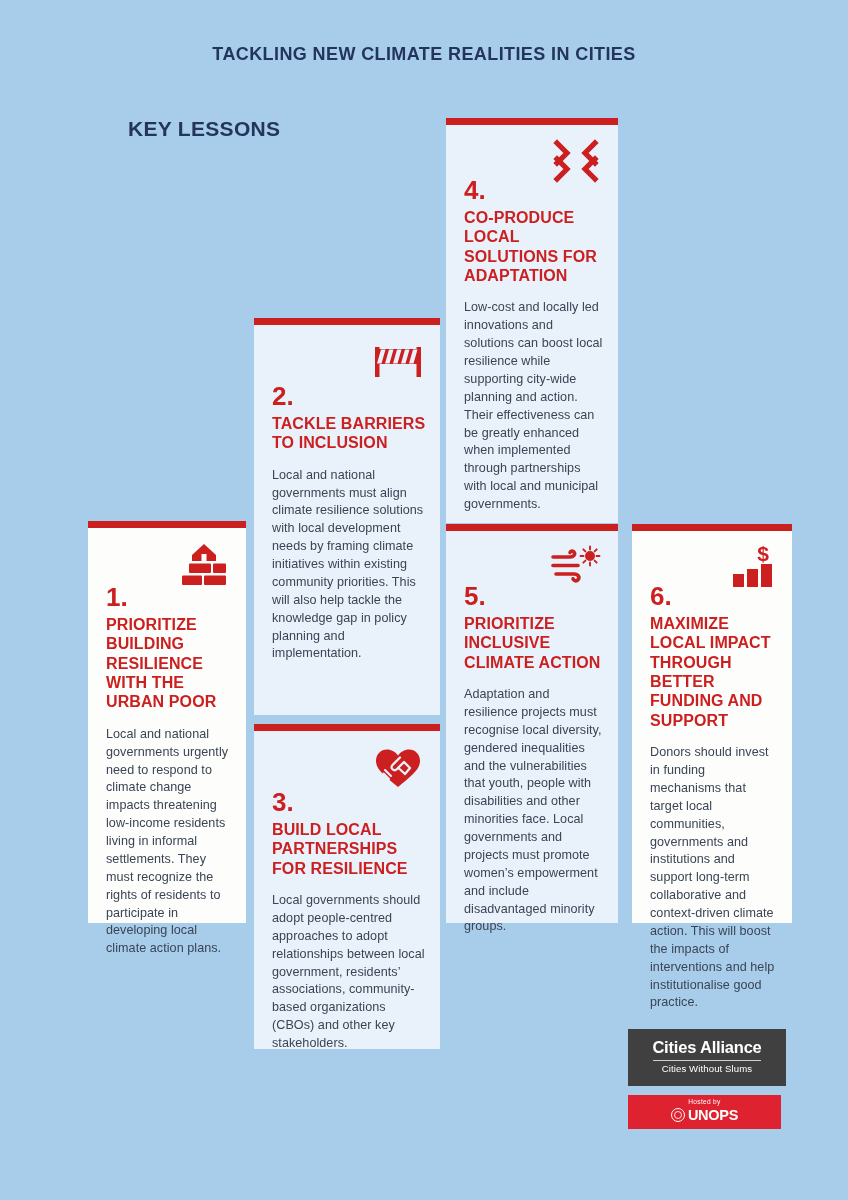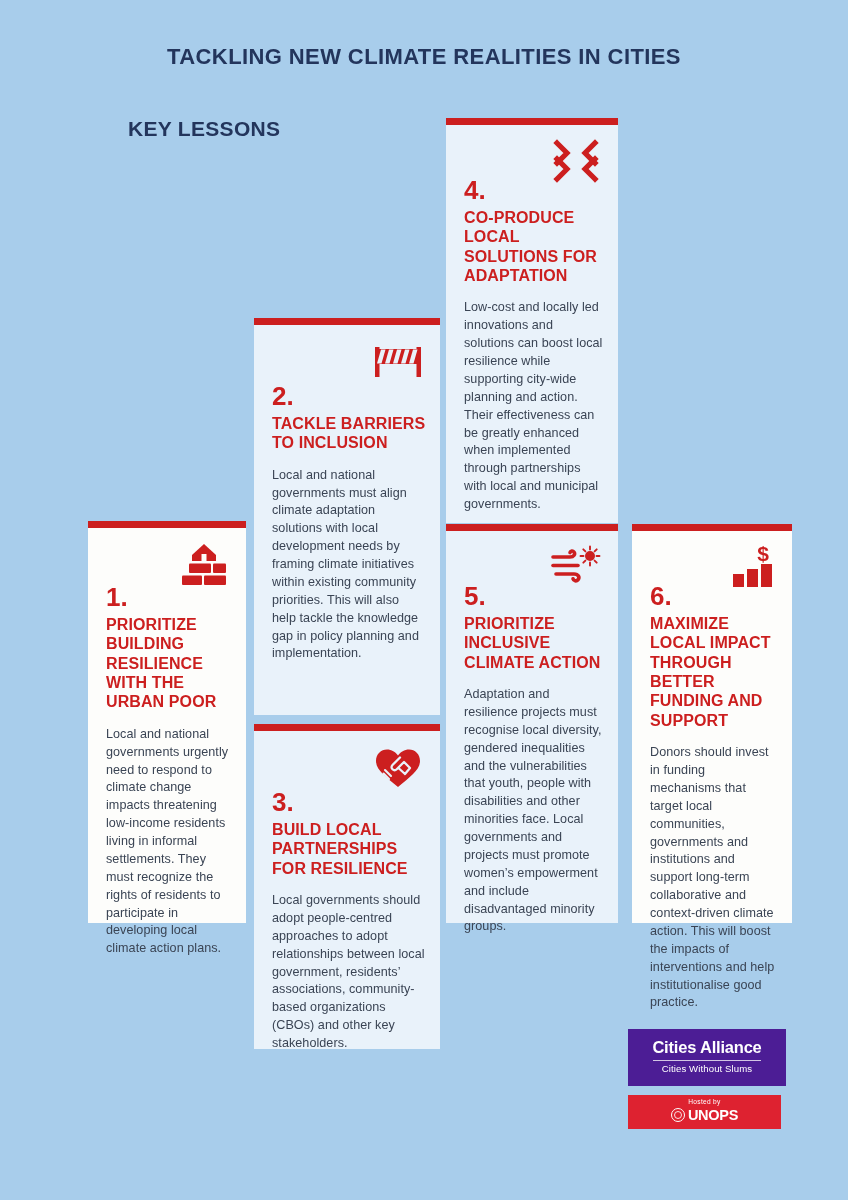--- a/index.html
+++ b/index.html
@@ -19,21 +19,21 @@
     overflow: hidden;
   }
 
   
   .main-title {
     position: absolute;
     left: 0;
     right: 0;
     top: 44px;
     text-align: center;
-    font-size: 22px;
+    font-size: 18px;
     font-weight: bold;
     letter-spacing: 0.4px;
     color: #23355c;
     font-family: "Liberation Sans", sans-serif;
   }
   .sub-title {
     position: absolute;
     left: 92px;
     top: 117px;
     font-size: 21px;
@@ -117,21 +117,21 @@
   #card2 .num { padding-top: 48px; }
   #card3 .num { padding-top: 48px; }
 
   
   .logo-primary {
     position: absolute;
     left: 628px;
     top: 1029px;
     width: 158px;
     height: 57px;
-    background: #4c1d95;
+    background: #404040;
     color: #ffffff;
     text-align: center;
     box-sizing: border-box;
     padding-top: 10px;
   }
   .logo-primary .lp-name {
     font-size: 16.5px;
     font-weight: bold;
     letter-spacing: -0.2px;
     line-height: 1;
@@ -233,21 +233,21 @@
             <polygon points="11,12.6 15.5,12.6 11.5,26.4 7,26.4"></polygon>
             <polygon points="19,12.6 23.5,12.6 19.5,26.4 15,26.4"></polygon>
             <polygon points="27,12.6 31.5,12.6 27.5,26.4 23,26.4"></polygon>
             <polygon points="35,12.6 39.5,12.6 35.5,26.4 31,26.4"></polygon>
             <polygon points="43,12.6 47.5,12.6 43.5,26.4 39,26.4"></polygon>
           </g>
         </svg>
       </div>
       <div class="num">2.</div>
       <div class="card-title">TACKLE BARRIERS TO INCLUSION</div>
-      <div class="card-body">Local and national governments must align climate adaptation solutions with local development needs by framing climate initiatives within existing community priorities. This will also help tackle the knowledge gap in policy planning and implementation.</div>
+      <div class="card-body">Local and national governments must align climate resilience solutions with local development needs by framing climate initiatives within existing community priorities. This will also help tackle the knowledge gap in policy planning and implementation.</div>
     </div>
   </div>
 
   <div class="card" id="card3">
     <div class="topbar"></div>
     <div class="card-inner">
       <div class="icon-wrap">
         <svg viewBox="0 0 56 48" xmlns="http://www.w3.org/2000/svg">
           <path d="M28 44 C16 34 6 27 6 18 C6 11 11 6.5 17 6.5 C21.5 6.5 25.5 9 28 12.5 C30.5 9 34.5 6.5 39 6.5 C45 6.5 50 11 50 18 C50 27 40 34 28 44 Z" fill="#cc1f1f"></path>
           <path d="M30 14.5 L22.5 22 C21.2 23.3 21.2 25 22.5 26.2 C23.7 27.4 25.5 27.4 26.7 26.2 L34 19 L40 25 L35 31 L29 25.5" fill="none" stroke="#e9f2fa" stroke-width="2.3" stroke-linecap="round" stroke-linejoin="round"></path>

